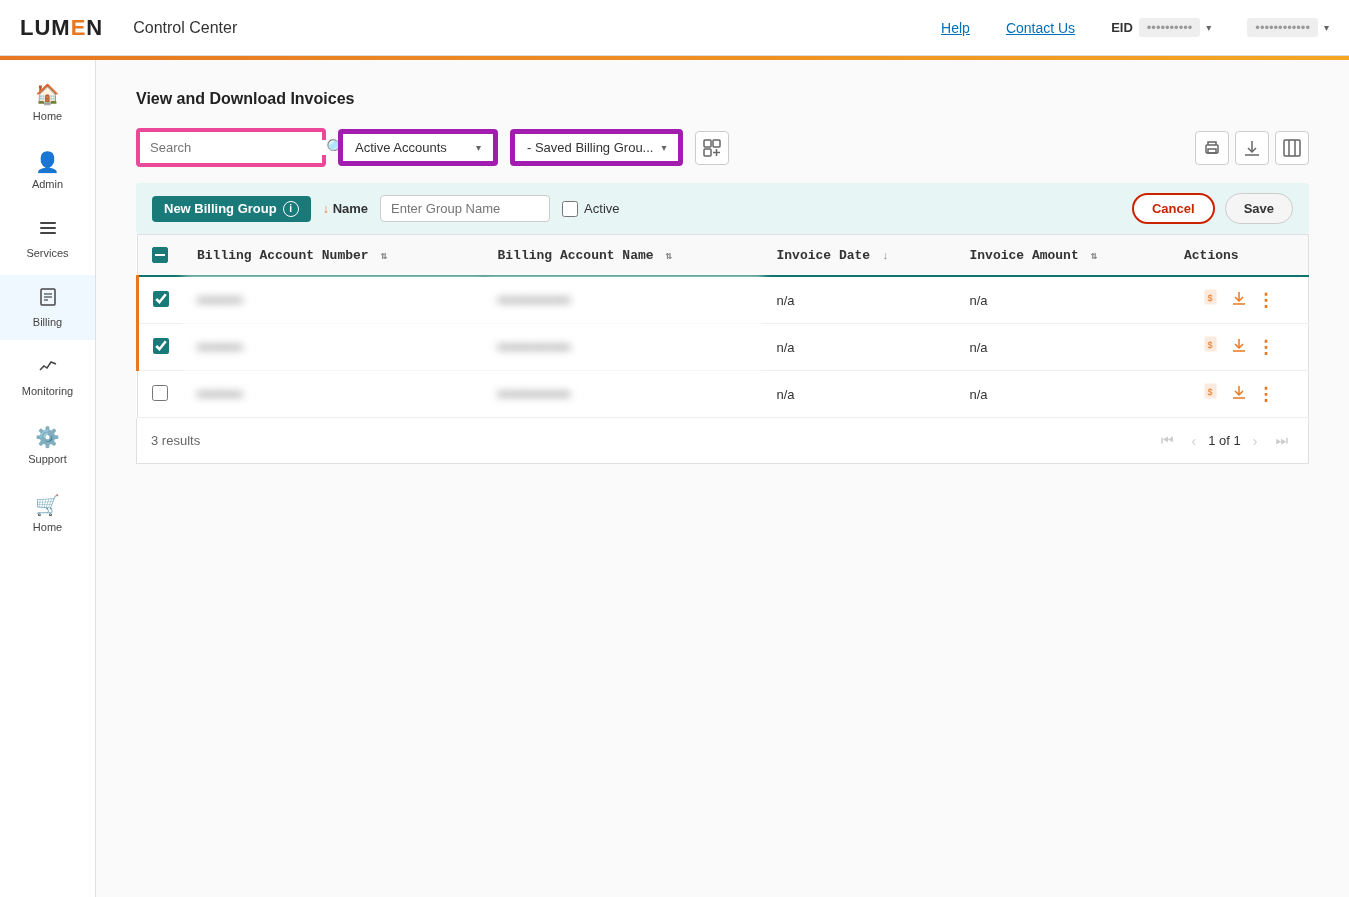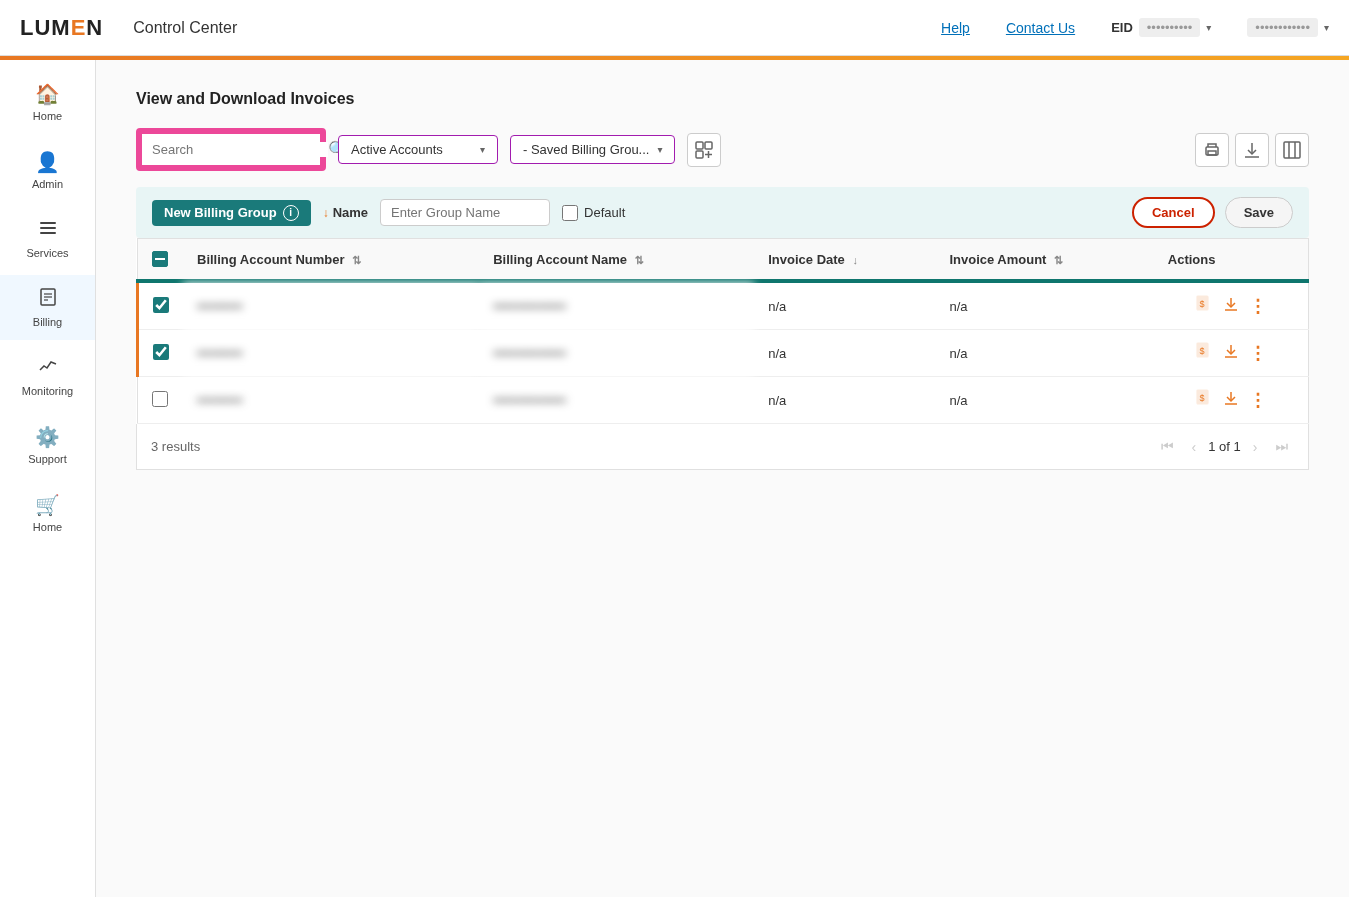--- a/index.html
+++ b/index.html
@@ -167,39 +167,39 @@
     
     .filters-row {
       display: flex;
       align-items: center;
       gap: 12px;
       margin-bottom: 16px;
     }
     .search-box {
       display: flex;
       align-items: center;
-      border: 6px solid #ec4899;
+      border: 4px solid #ec4899;
       border-radius: 4px;
       padding: 6px 10px;
       background: #fff;
       width: 190px;
     }
     .search-input {
       border: none;
       outline: none;
       font-size: 13px;
       flex: 1;
       color: #999;
     }
     .search-icon-btn { color: #e87722; font-size: 16px; cursor: pointer; }
 
     .dropdown-btn {
       display: flex;
       align-items: center;
-      border: 1px solid #a21caf;
+      border: 5px solid #a21caf;
       border-radius: 4px;
       padding: 6px 12px;
       background: #fff;
       cursor: pointer;
       gap: 8px;
       font-size: 13px;
       color: #333;
       min-width: 160px;
     }
     .dropdown-btn .chevron { font-size: 10px; color: #666; margin-left: auto; }
@@ -307,21 +307,22 @@
 
     
     .invoice-table {
       width: 100%;
       border-collapse: collapse;
       background: #fff;
       border: 1px solid #e0e0e0;
     }
     .invoice-table thead {
       background: #f9f9f9;
-      border-bottom: 4px solid #0f766e;
+      border-bottom: 2px solid #0f766e;
+      font-family: Liberation Mono, monospace;
     }
     .invoice-table th {
       padding: 12px 14px;
       text-align: left;
       font-size: 13px;
       font-weight: bold;
       color: #333;
     }
     .invoice-table td {
       padding: 12px 14px;
@@ -542,21 +543,21 @@
         <span>New Billing Group</span>
         <div class="badge-info-icon">i</div>
       </div>
       <div class="name-label">
         <span class="down-arrow">↓</span>
         <span>Name</span>
       </div>
       <input class="group-name-input" type="text" placeholder="Enter Group Name" style="">
       <div class="default-check">
         <input type="checkbox" style="">
-        <label>Default</label>
+        <label>Active</label>
       </div>
       <div class="billing-row-actions">
         <button class="btn-cancel">Cancel</button>
         <button class="btn-save">Save</button>
       </div>
     </div>
 
     <table class="invoice-table">
       <thead>
         <tr>

